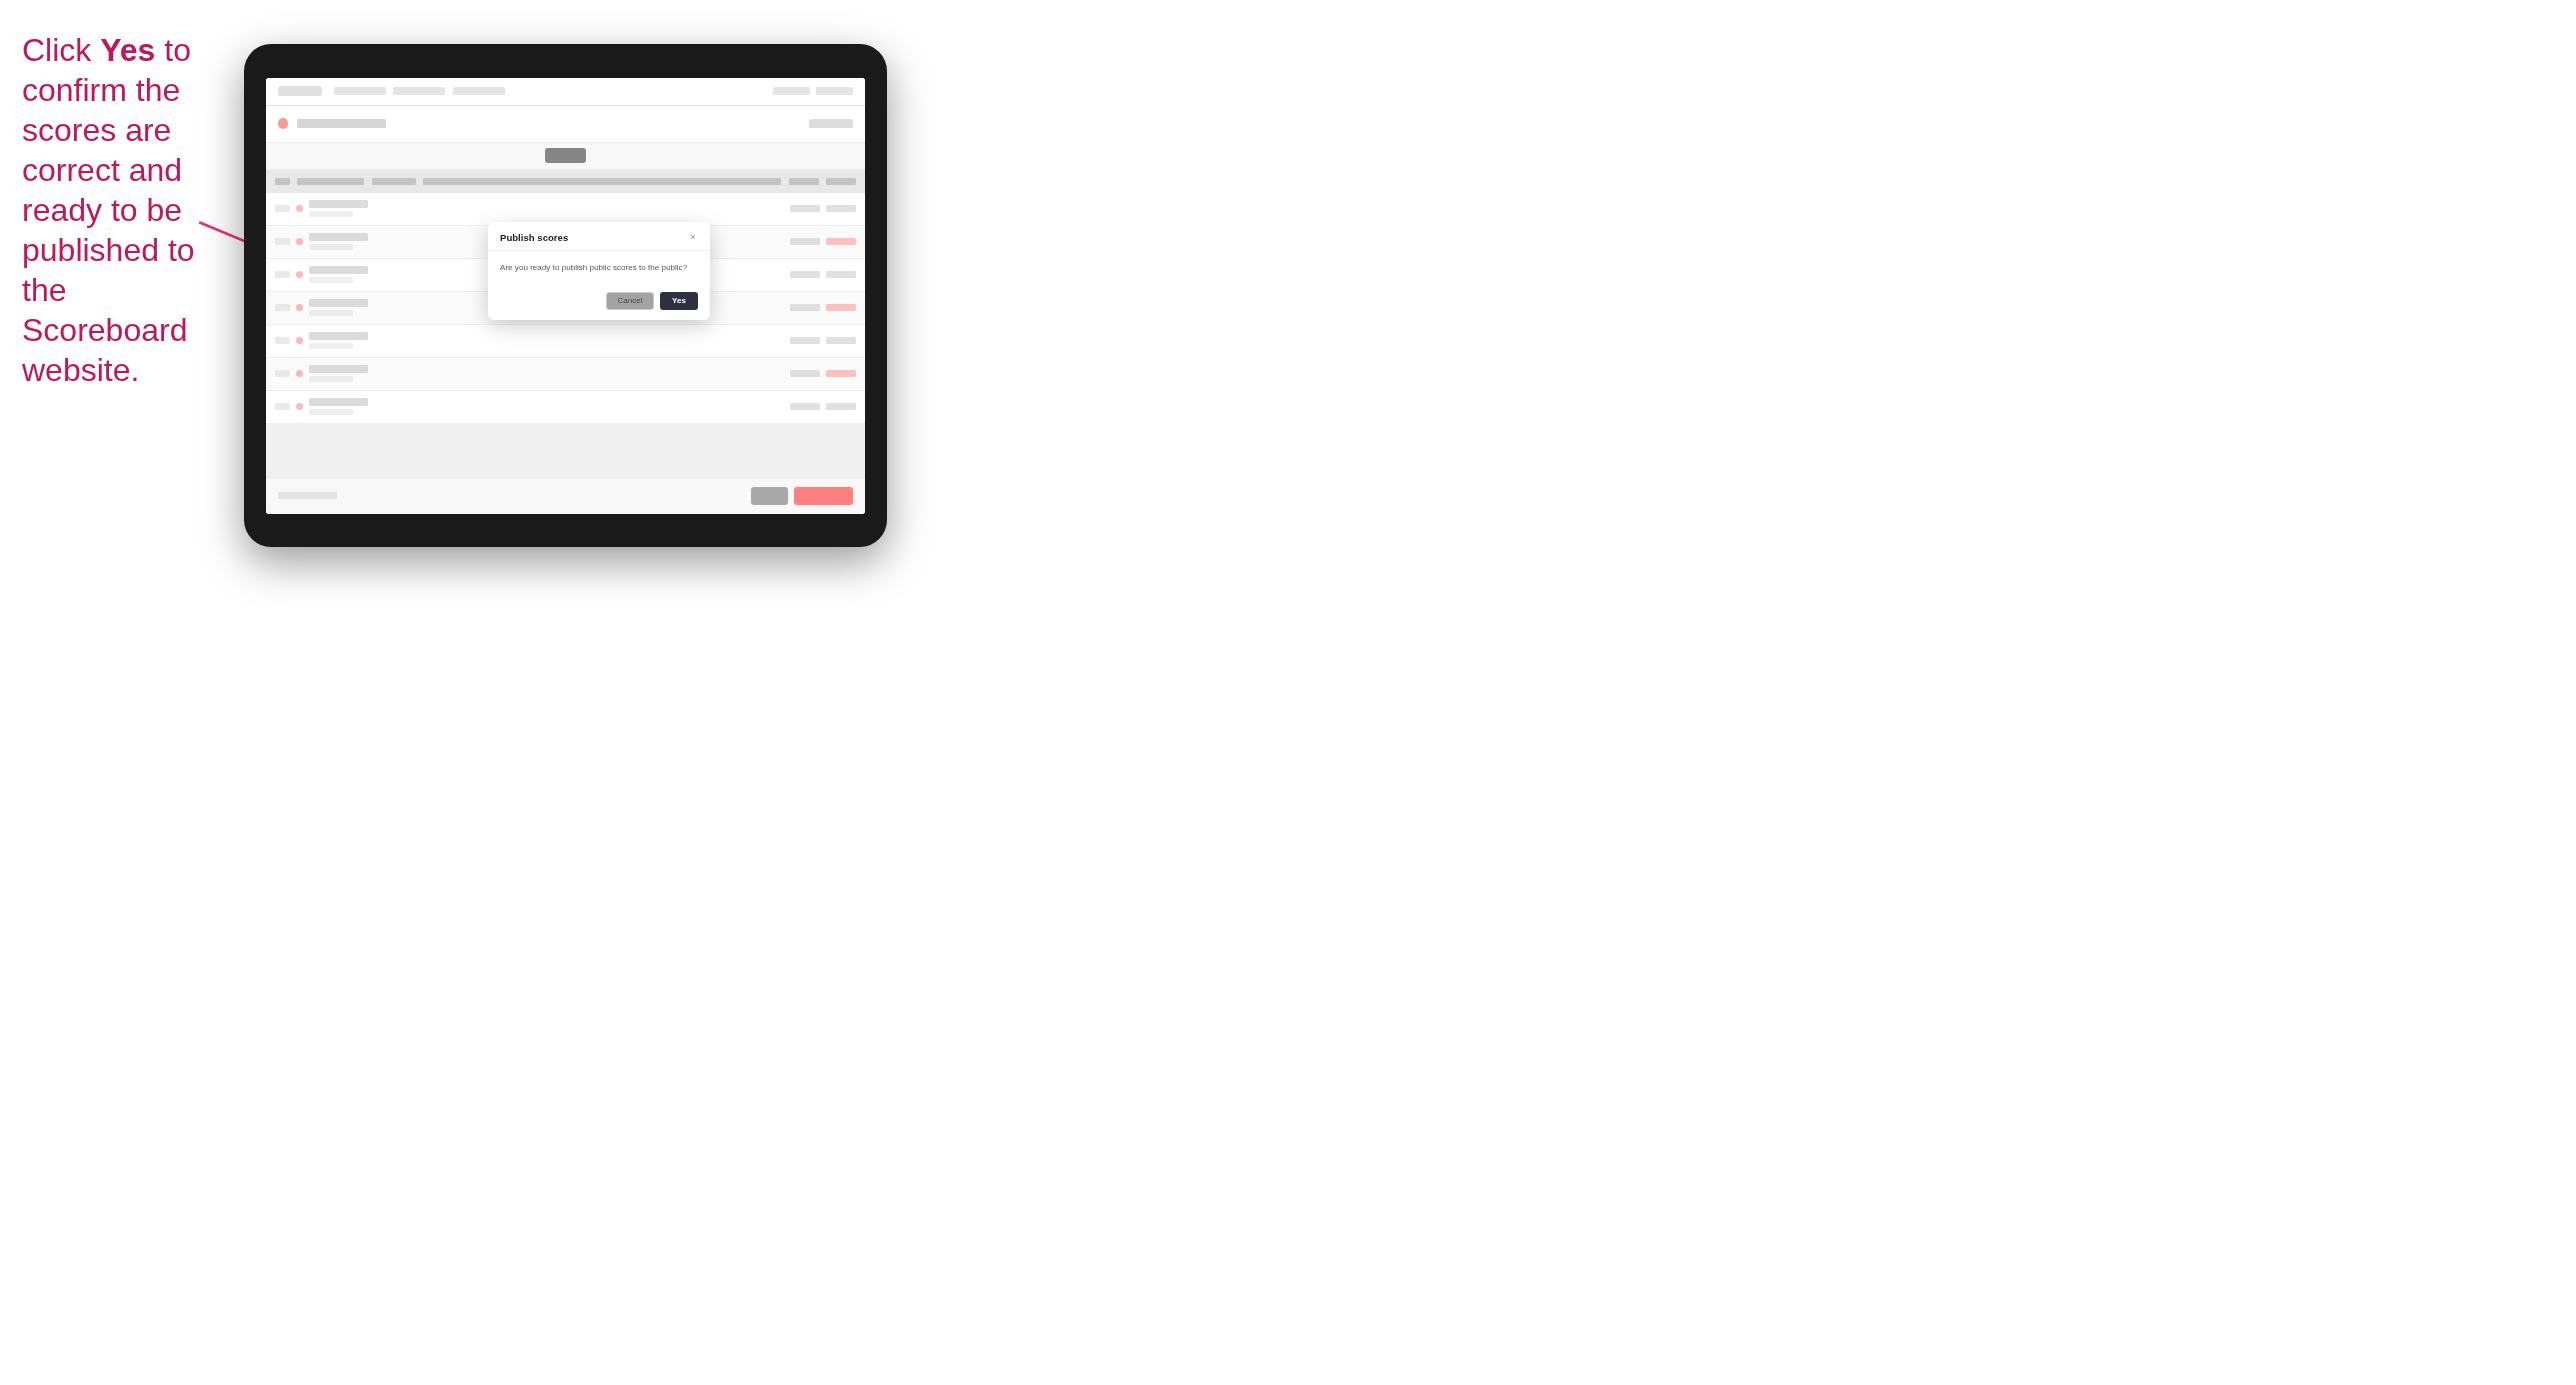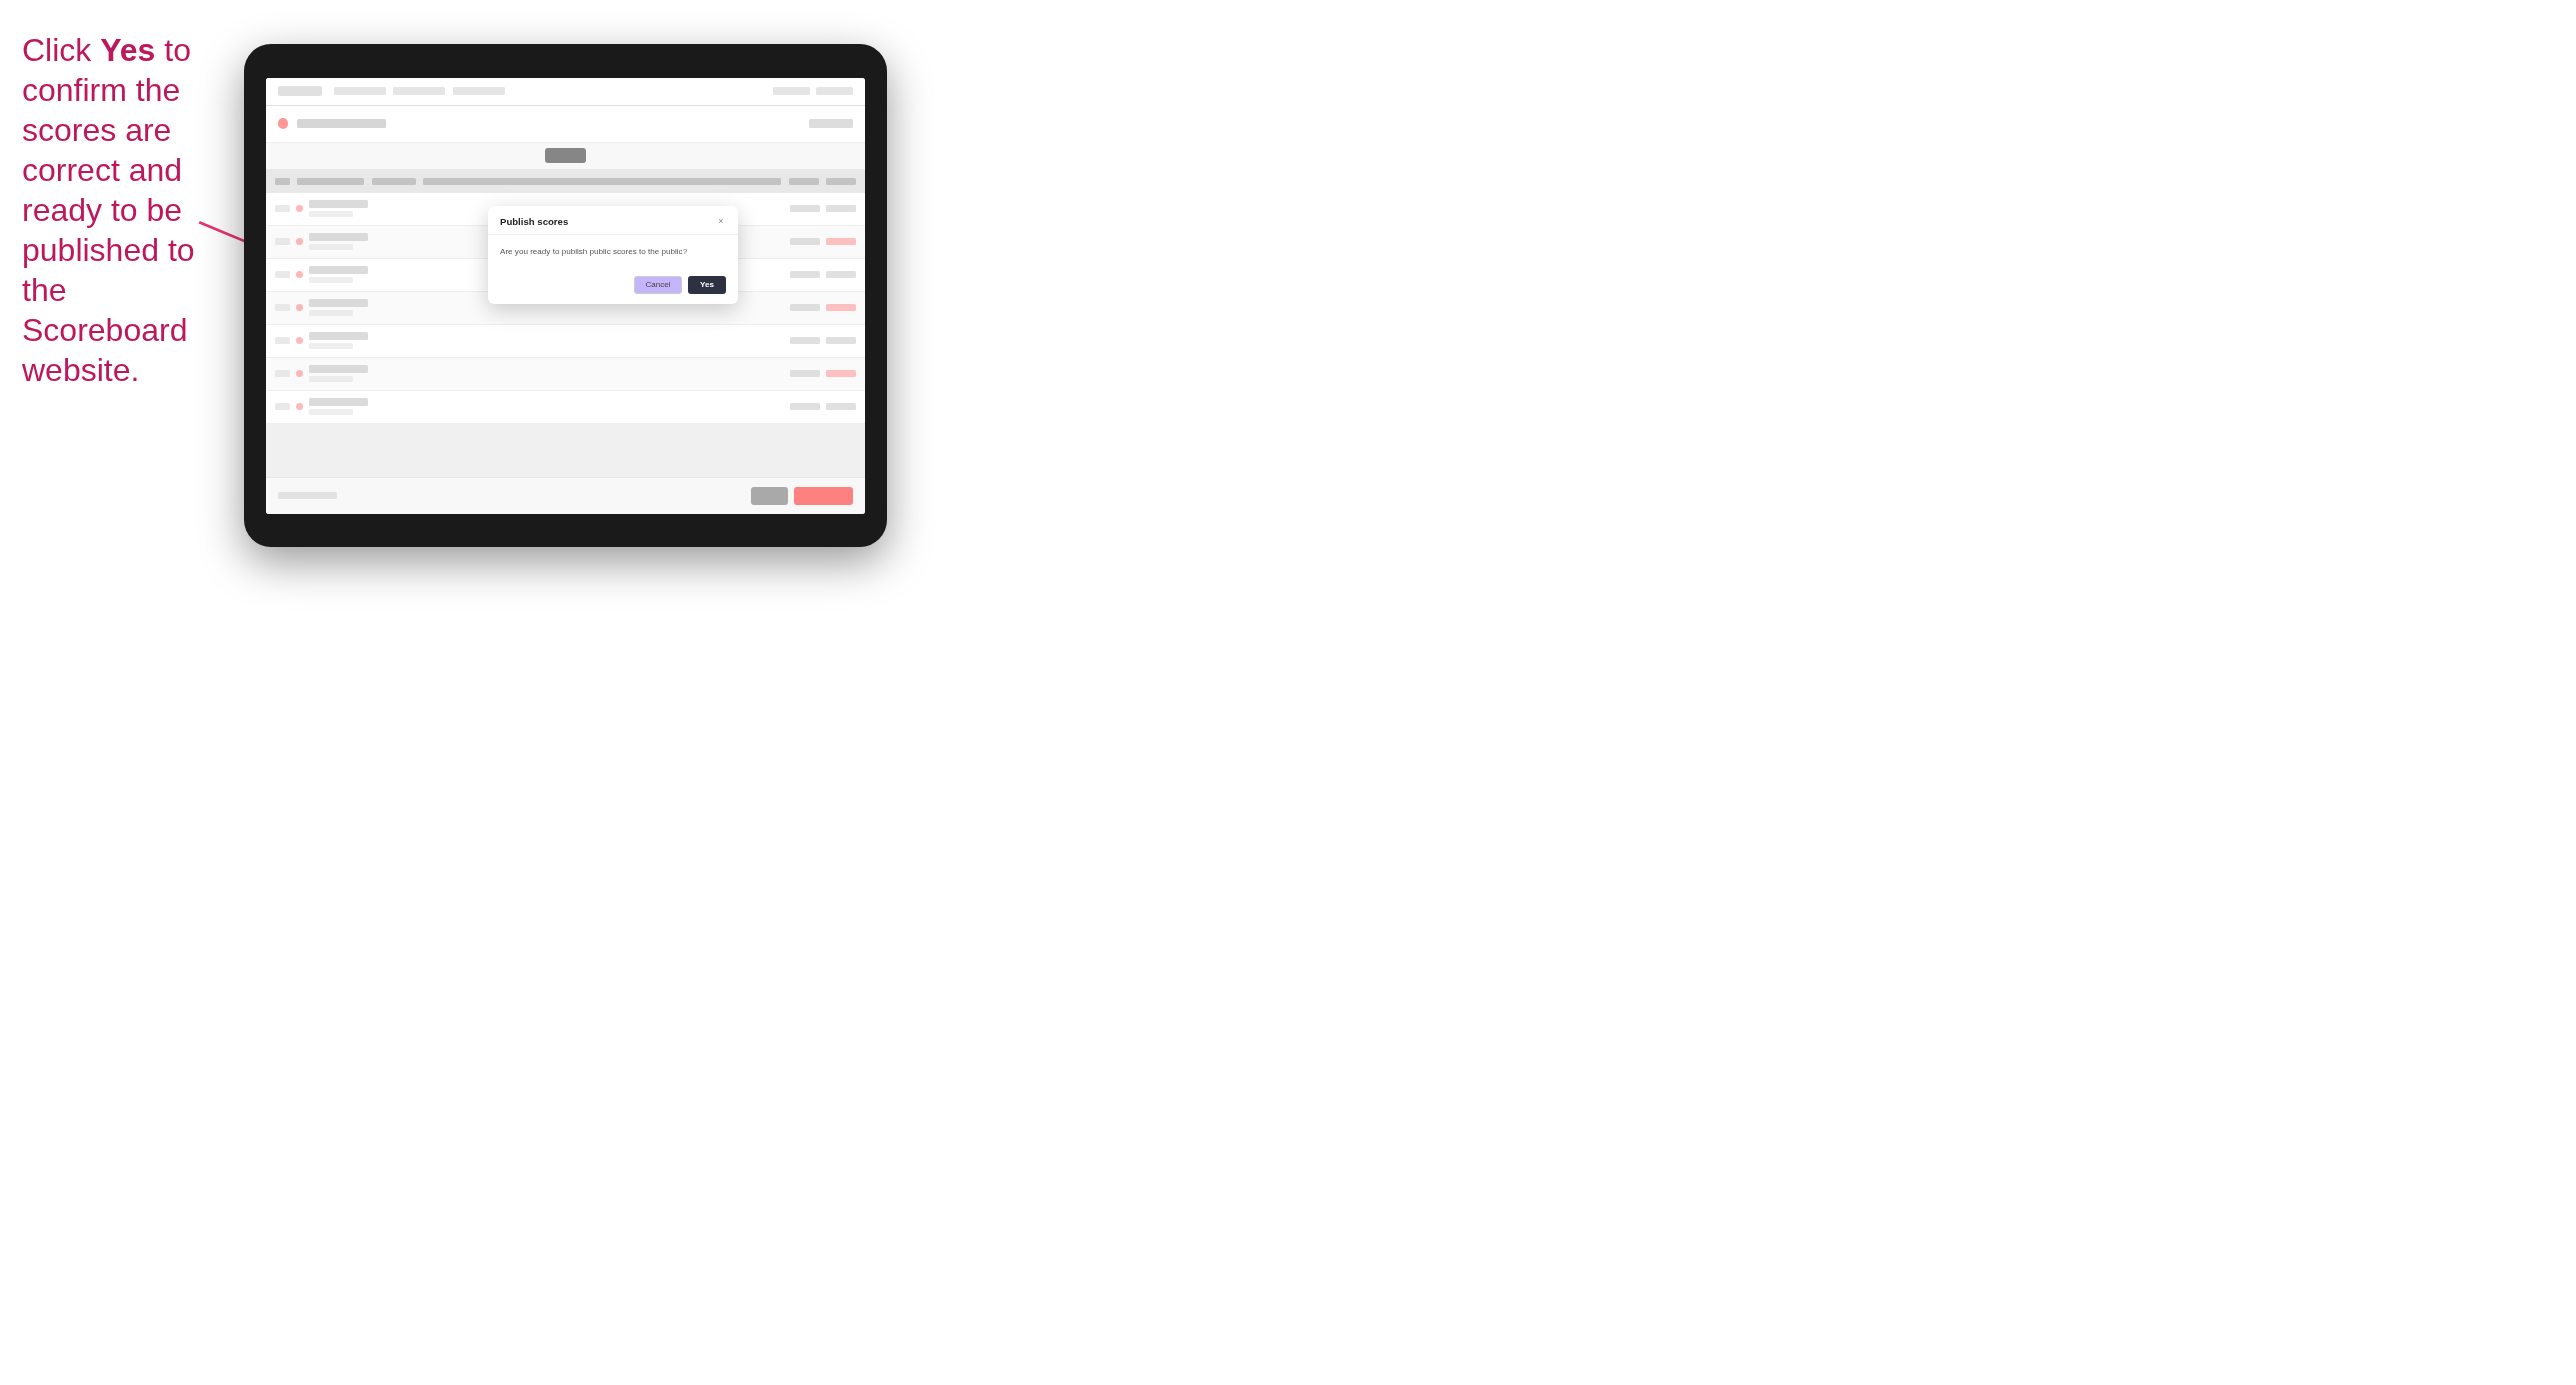--- a/index.html
+++ b/index.html
@@ -301,28 +301,28 @@
 
     .footer-btn-publish {
       width: 59px;
       height: 18px;
       background: #ff6b6b;
       border-radius: 3px;
       opacity: 0.85;
     }
 
     .modal-dialog {
-      width: 250px;
+      width: 222px;
       background: #ffffff;
       border-radius: 6px;
       box-shadow: 0 6px 22px rgba(0,0,0,0.2);
       overflow: hidden;
       position: absolute;
       left: 222px;
-      top: 128px;
+      top: 144px;
     }
 
     .modal-header {
       display: flex;
       align-items: center;
       justify-content: space-between;
       padding: 10.4px 12px 7.4px;
       border-bottom: 0.7px solid #f0f0f0;
     }
 
@@ -360,21 +360,21 @@
       justify-content: flex-end;
       gap: 6px;
       padding: 7.4px 12px 10.4px;
     }
 
     .btn-cancel {
       padding: 3.7px 10.4px;
       font-size: 8.1px;
       border: 0.7px solid #cccccc;
       border-radius: 3px;
-      background: #c4b5fd;
+      background: #a3a3a3;
       color: #444444;
       cursor: pointer;
     }
 
     .btn-yes {
       padding: 3.7px 12px;
       font-size: 8.1px;
       border: none;
       border-radius: 3px;
       background: #2d3142;

